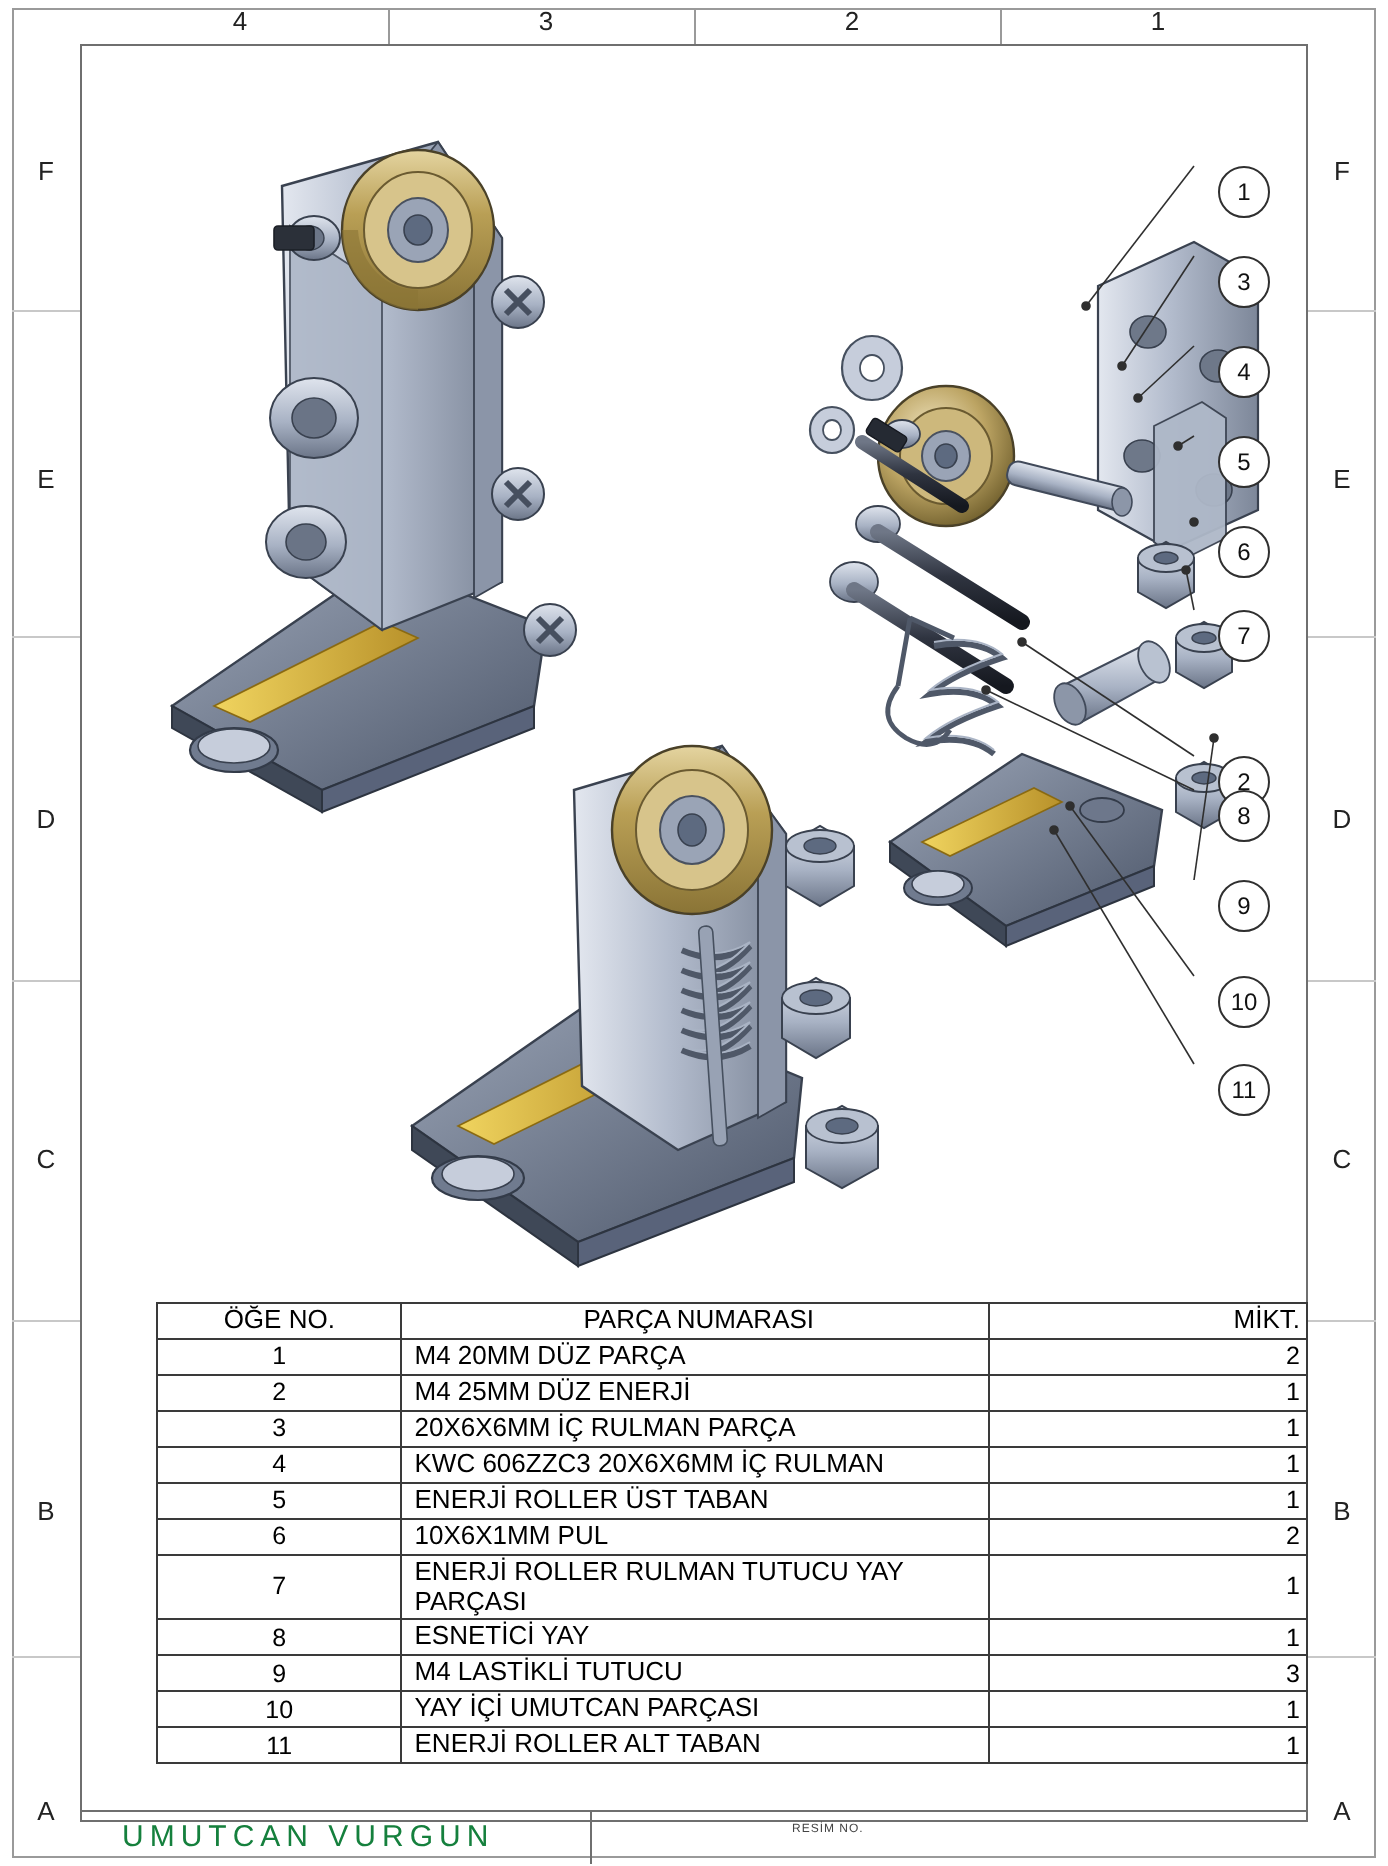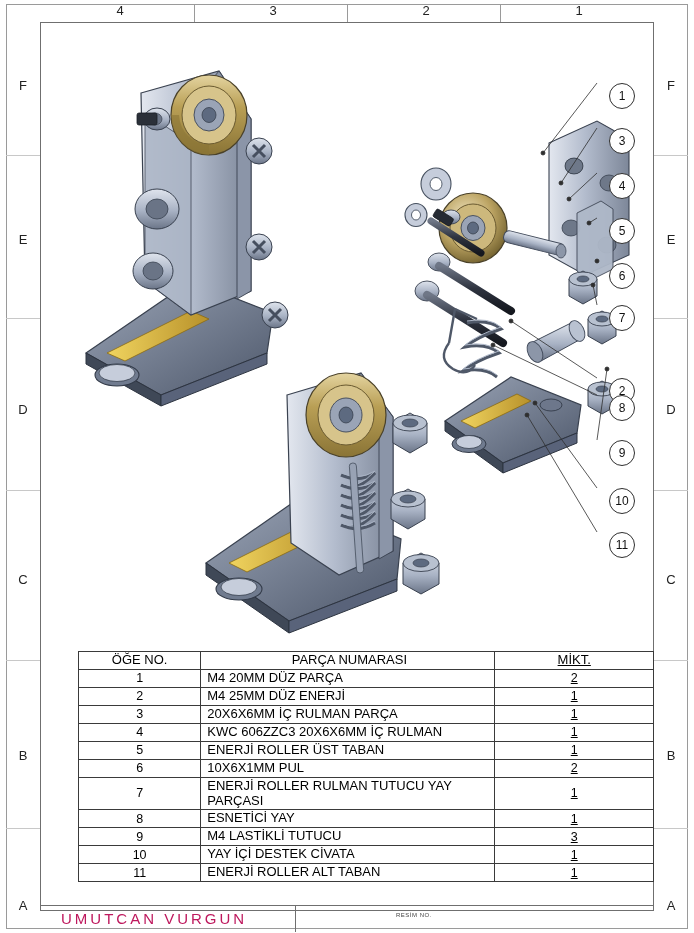--- a/index.html
+++ b/index.html
@@ -122,41 +122,41 @@
     padding: 1px 3px;
     line-height: 1.15;
   }
   #bom th {
     font-weight: normal;
     text-align: center;
     font-size: 13px;
   }
   #bom .c-item { width: 120px; text-align: center; }
   #bom .c-part { width: 296px; text-align: left; padding-left: 6px; margin-left: 32px; }
-  #bom .c-qty  { width: 158px; text-align: center; text-decoration: underline; }
+  #bom .c-qty  { width: 158px; text-align: right; }
   #bom td.c-part { font-size: 13px; }
   #bom tr.tall td { height: 28px; }
 
   
   #titleblock {
     position: absolute;
     left: 41px;
     top: 905px;
     width: 613px;
     height: 26px;
     border-top: 1px solid #6f6f6f;
     box-sizing: border-box;
   }
   #author {
     position: absolute;
     left: 20px;
     top: 4px;
     font-size: 15px;
     letter-spacing: 3px;
-    color: #be185d;
+    color: #15803d;
     font-family: "Liberation Sans", sans-serif;
   }
   #resimno {
     position: absolute;
     left: 355px;
     top: 6px;
     font-size: 6px;
     color: #444;
     letter-spacing: 0.5px;
   }
@@ -528,21 +528,21 @@
         <td class="c-part">ESNETİCİ YAY</td>
         <td class="c-qty">1</td>
       </tr>
       <tr>
         <td class="c-item">9</td>
         <td class="c-part">M4 LASTİKLİ TUTUCU</td>
         <td class="c-qty">3</td>
       </tr>
       <tr>
         <td class="c-item">10</td>
-        <td class="c-part">YAY İÇİ DESTEK CİVATA</td>
+        <td class="c-part">YAY İÇİ UMUTCAN PARÇASI</td>
         <td class="c-qty">1</td>
       </tr>
       <tr>
         <td class="c-item">11</td>
         <td class="c-part">ENERJİ ROLLER ALT TABAN</td>
         <td class="c-qty">1</td>
       </tr>
     </tbody>
   </table>
 

